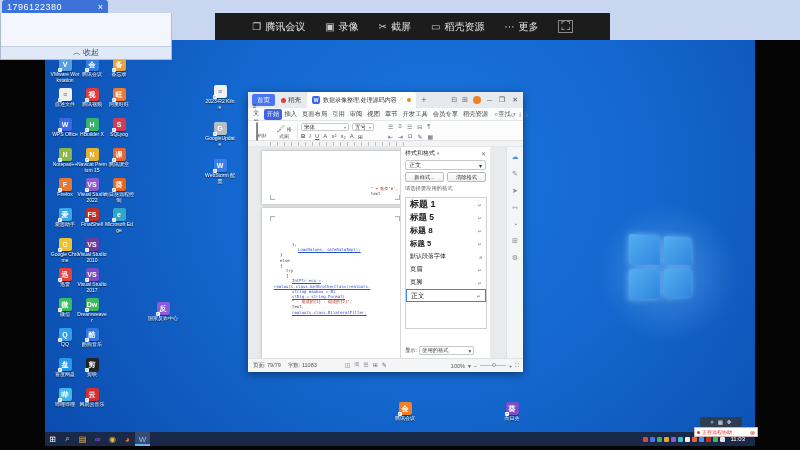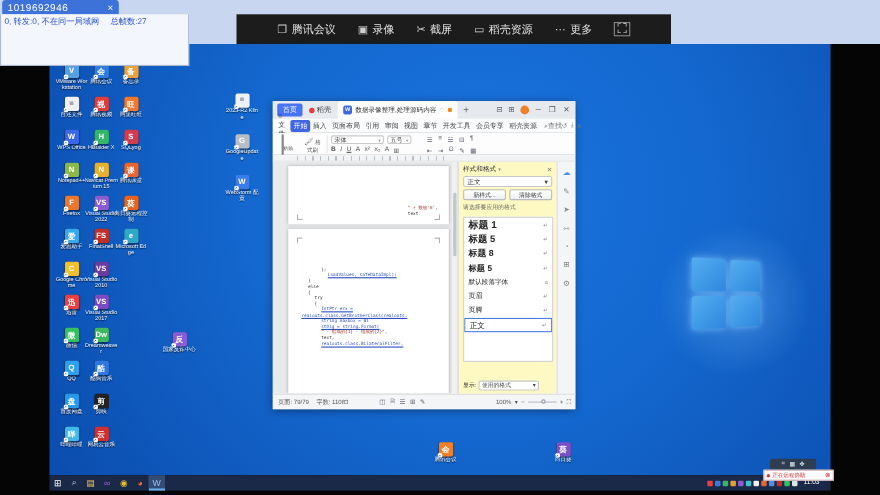--- a/index.html
+++ b/index.html
@@ -141,21 +141,21 @@
     font-family:"DejaVu Sans Mono",monospace; font-size:4px; line-height:5.2px; }
   .cl-plain { color:#333; }
   .cl-link { color:#2a4fc0; text-decoration:underline; }
   .cl-str { color:#b03020; }
   .cl-mixed { color:#2a4fc0; }
 
   .doc-scroll { position:absolute; left:163px; top:0; width:4px; height:211px; background:#f0f1f2; }
   .doc-scroll .thumb { position:absolute; left:0.5px; top:28px; width:3px; height:58px;
     background:#c2c6ca; border-radius:2px; }
 
-  .styles-panel { position:absolute; left:168px; top:0; width:90px; height:211px; background:#fef9c3;
+  .styles-panel { position:absolute; left:152px; top:0; width:90px; height:211px; background:#ffffff;
     border-left:1px solid #d8d8d8; }
   .sp-head { display:flex; align-items:center; padding:2px 4px 1px; font-size:6px; color:#333; }
   .sp-head .cv { margin-left:2px; font-size:4.5px; color:#888; }
   .sp-head .x { margin-left:auto; font-size:6px; color:#777; cursor:pointer; }
   .sp-current { margin:1px 4px; height:10px; border:1px solid #c6c8ca; border-radius:2px; background:#fff;
     font-size:6px; color:#333; display:flex; align-items:center; justify-content:space-between;
     padding:0 3px; cursor:pointer; }
   .sp-btns { display:flex; gap:3px; margin:2px 4px; }
   .sp-btn { flex:1; height:10px; border:1px solid #b8bcc0; border-radius:2px; background:linear-gradient(#fff,#eef0f2);
     font-size:5.3px; color:#333; display:flex; align-items:center; justify-content:center; cursor:pointer; }
@@ -194,21 +194,21 @@
   .mini-strip .mdot { width:3px; height:3px; border-radius:50%; background:#e03030; }
   .mini-strip .mclose { margin-left:auto; font-size:6px; cursor:pointer; }
 </style>
 </head>
 <body>
 
 <div id="stage">
 
   <div class="chrome">
     <div class="vtab">
-      <span class="vt-title">1019692946</span>
+      <span class="vt-title">1796122380</span>
       <span class="vtab-x">×</span>
     </div>
     <div class="dark-toolbar">
       <span id="toolbar-buttons" style="display:flex;gap:20px;">
           <span class="tbtn">
             <span class="tico">❐</span>
             <span>腾讯会议</span>
           </span>
           <span class="tbtn">
             <span class="tico">▣</span>
@@ -225,23 +225,23 @@
           <span class="tbtn">
             <span class="tico">⋯</span>
             <span>更多</span>
           </span>
         </span>
       <span class="fsbtn">⛶</span>
     </div>
   </div>
 
   <div class="info-panel">
-    <div class="ip-status">
-      <span>0, 转发:0, 不在同一局域网</span>
-      <b>总帧数:27</b>
+    <div class="ip-collapse">
+      <span>︿</span>
+      <span>收起</span>
     </div>
   </div>
 
   <div class="remote">
     <div class="desktop">
       <div class="wlogo-glow"></div>
       <div class="wlogo">
         <div></div>
           <div></div>
           <div></div>

